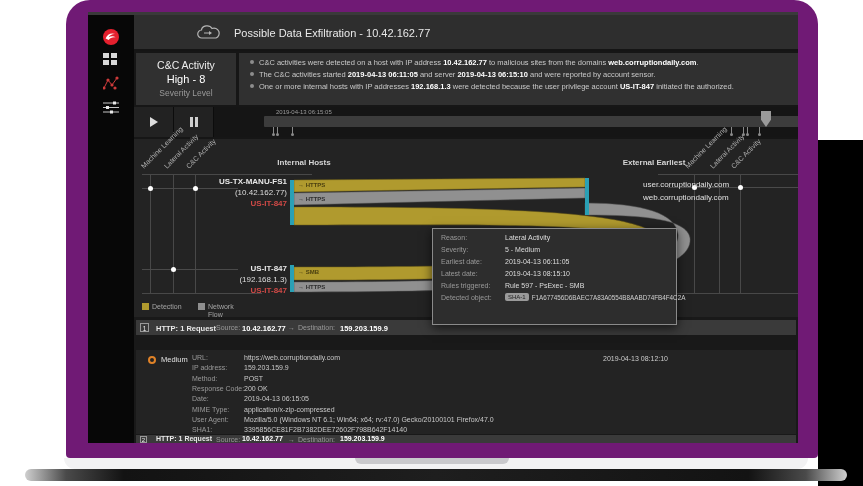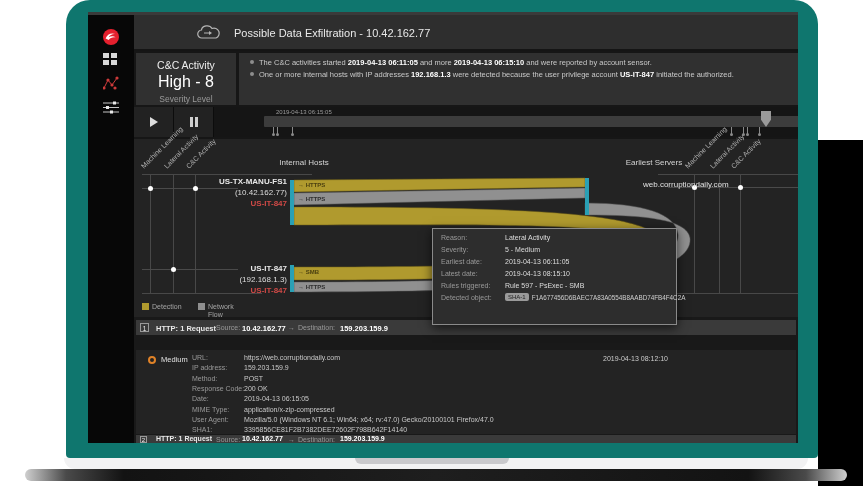--- a/index.html
+++ b/index.html
@@ -3,41 +3,41 @@
 <meta charset="utf-8">
 <style>
   * { margin:0; padding:0; box-sizing:border-box; }
   body { background:#ffffff; font-family:"Liberation Sans", sans-serif; }
   .stage { position:relative; width:863px; height:486px; overflow:hidden; background:#fff; }
 
   
   .bg-dark-right { position:absolute; left:818px; top:140px; width:45px; height:346px; background:#000; }
 
   
-  .frame { position:absolute; left:66px; top:0; width:752px; height:458px; background:#0f766e; border-radius:24px 24px 4px 4px; }
+  .frame { position:absolute; left:66px; top:0; width:752px; height:458px; background:#701a75; border-radius:24px 24px 4px 4px; }
   .screen { position:absolute; left:22px; top:12px; width:710px; height:431px; background:#161616; overflow:hidden; }
   .screen-top-strip { position:absolute; left:0; top:0; width:710px; height:3px; background:#3a3a3a; }
   .base-top { position:absolute; left:64px; top:458px; width:744px; height:11px; background:#f2f2f3; border-radius:0 0 14px 14px; }
   .notch { position:absolute; left:291px; top:0; width:154px; height:6px; background:#c9c9cc; border-radius:0 0 8px 8px; }
   .base-shadow { position:absolute; left:25px; top:469px; width:822px; height:12px; border-radius:8px;
     background:linear-gradient(90deg,#cfcfcf 0%,#4a4a4a 5%,#131313 12%,#1e1e1e 50%,#131313 88%,#4a4a4a 95%,#cfcfcf 100%); }
 
   
   .sidebar { position:absolute; left:0; top:3px; width:46px; height:428px; background:#070707; }
   .side-ic { position:absolute; left:15px; width:16px; height:16px; cursor:pointer; }
 
   
   .titlebar { position:absolute; left:46px; top:3px; width:664px; height:36px; background:#2e2e2e; border-bottom:2px solid #151515; }
   .titlebar .ttl { position:absolute; left:100px; top:0; line-height:36px; font-size:11px; color:#e9e9e9; }
   .exfil-icon { position:absolute; left:62px; top:10px; }
 
   
   .sev-panel { position:absolute; left:48px; top:41px; width:100px; height:52px; background:#303030; text-align:center; padding-top:6px; }
   .sev-panel .l1 { font-size:10.5px; color:#ededed; }
-  .sev-panel .l2 { font-size:16px; color:#ffffff; margin-top:2px; }
+  .sev-panel .l2 { font-size:11px; color:#ffffff; margin-top:2px; }
   .sev-panel .l3 { font-size:8.5px; color:#9a9a9a; margin-top:3px; }
   .alerts-panel { position:absolute; left:151px; top:41px; width:559px; height:52px; background:#303030; padding:5px 6px 0 8px; }
   .alert-li { position:relative; font-size:7.5px; color:#c9c9c9; padding-left:12px; margin-bottom:3.2px; white-space:nowrap; overflow:hidden; }
   .alert-li .dot { position:absolute; left:3px; top:2px; width:4px; height:4px; border-radius:50%; background:#8d8d8d; }
   .alert-li b { color:#ffffff; }
 
   
   .timeline { position:absolute; left:46px; top:95px; width:664px; height:30px; background:#151515; }
   .tl-cell { position:absolute; top:0; width:40px; height:30px; background:#222222; border-right:1px solid #0c0c0c; cursor:pointer; }
   .play-tri { position:absolute; left:16px; top:10px; width:0; height:0; border-left:8px solid #dedede; border-top:5px solid transparent; border-bottom:5px solid transparent; }
@@ -50,21 +50,21 @@
   .tl-handle { position:absolute; left:627px; top:4px; width:10px; height:16px; background:#9a9a9a;
     clip-path:polygon(0 0,100% 0,100% 55%,50% 100%,0 55%); cursor:grab; }
 
   
   .diagram { position:absolute; left:46px; top:127px; width:664px; height:178px; background:#232323; }
   .grid-v { position:absolute; top:35px; width:1px; height:119px; background:#484848; }
   .grid-h { position:absolute; height:1px; background:#484848; }
   .row-line { position:absolute; height:1px; background:#4a4a4a; }
   .node-dot { position:absolute; width:5px; height:5px; border-radius:50%; background:#ffffff; z-index:3; }
   .col-label { position:absolute; height:9px; font-size:7px; color:#b0b0b0; white-space:nowrap; transform:rotate(-45deg); transform-origin:0 100%; }
-  .sect-head { position:absolute; font-size:8px; font-weight:normal; color:#d5d5d5; width:110px; text-align:center; }
+  .sect-head { position:absolute; font-size:8px; font-weight:bold; color:#d5d5d5; width:110px; text-align:center; }
   .host-block { position:absolute; width:107px; text-align:right; line-height:11px; z-index:3; cursor:pointer; }
   .host-name { font-size:8px; font-weight:bold; color:#e8e8e8; }
   .host-ip { font-size:8px; color:#dcdcdc; }
   .host-acct { font-size:8px; font-weight:bold; color:#cf4946; }
   .ext-block { position:absolute; left:509px; top:40px; width:160px; text-align:left; line-height:12.5px; z-index:3; cursor:pointer; }
   .ext-dom { font-size:8px; color:#e0e0e0; }
   .flow-label { position:absolute; font-size:6px; font-weight:bold; z-index:3; white-space:nowrap; }
   .fl-yellow { color:#4a3f10; }
   .fl-gray { color:#2e2e2e; }
   .legend { position:absolute; left:8px; top:164px; height:8px; }
@@ -161,21 +161,22 @@
         <span class="ttl">Possible Data Exfiltration - 10.42.162.77</span>
       </div>
 
       <div class="sev-panel">
         <div class="l1">C&amp;C Activity</div>
         <div class="l2">High - 8</div>
         <div class="l3">Severity Level</div>
       </div>
 
       <div class="alerts-panel">
-        <div class="alert-li"><span class="dot"></span><span>The C&amp;C activities started </span><b>2019-04-13 06:11:05</b><span> and more </span><b>2019-04-13 06:15:10</b><span> and were reported by account sensor.</span></div>
+        <div class="alert-li"><span class="dot"></span><span>C&amp;C activities were detected on a host with IP address </span><b>10.42.162.77</b><span> to malicious sites from the domains </span><b>web.corruptiondaily.com</b><span>.</span></div>
+        <div class="alert-li"><span class="dot"></span><span>The C&amp;C activities started </span><b>2019-04-13 06:11:05</b><span> and server </span><b>2019-04-13 06:15:10</b><span> and were reported by account sensor.</span></div>
         <div class="alert-li"><span class="dot"></span><span>One or more internal hosts with IP addresses </span><b>192.168.1.3</b><span> were detected because the user privilege account </span><b>US-IT-847</b><span> initiated the authorized.</span></div>
       </div>
 
       <div class="timeline">
         <div class="tl-cell" style="left:0">
             <span class="play-tri"></span>
           </div>
         <div class="tl-cell" style="left:40px">
           <span class="pause-bars">
               <span style="left:0"></span>
@@ -190,21 +191,21 @@
         <div class="tl-tick" style="left:597px"></div>
         <div class="tl-tick" style="left:609px"></div>
         <div class="tl-tick" style="left:613px"></div>
         <div class="tl-tick" style="left:625px"></div>
         <div class="tl-handle"></div>
       </div>
 
       <div class="diagram">
 
         <div class="sect-head" style="left:115px; top:19px">Internal Hosts</div>
-        <div class="sect-head" style="left:465px; top:19px">Earliest Servers</div>
+        <div class="sect-head" style="left:465px; top:19px">External Earliest</div>
 
         <div class="col-label" style="left:12px; top:23px">Machine Learning</div>
         <div class="col-label" style="left:35px; top:23px">Lateral Activity</div>
         <div class="col-label" style="left:57px; top:23px">C&amp;C Activity</div>
 
         <div class="col-label" style="left:556px; top:23px">Machine Learning</div>
         <div class="col-label" style="left:581px; top:23px">Lateral Activity</div>
         <div class="col-label" style="left:602px; top:23px">C&amp;C Activity</div>
 
         <div class="grid-h" style="left:8px; top:35px; width:170px"></div>
@@ -232,20 +233,21 @@
           <div class="host-ip">(10.42.162.77)</div>
           <div class="host-acct">US-IT-847</div>
         </div>
         <div class="host-block" style="left:46px; top:124px">
           <div class="host-name">US-IT-847</div>
           <div class="host-ip">(192.168.1.3)</div>
           <div class="host-acct">US-IT-847</div>
         </div>
 
         <div class="ext-block">
+          <div class="ext-dom">user.corruptiondaily.com</div>
           <div class="ext-dom">web.corruptiondaily.com</div>
         </div>
 
         <div class="flow-label fl-yellow" style="left:164px; top:43px">→ HTTPS</div>
         <div class="flow-label fl-gray" style="left:164px; top:57px">→ HTTPS</div>
         <div class="flow-label fl-yellow" style="left:164px; top:130px">→ SMB</div>
         <div class="flow-label fl-gray" style="left:164px; top:145px">→ HTTPS</div>
 
         <div class="legend">
           <span class="sw" style="left:0; background:#b09a2e"></span>

